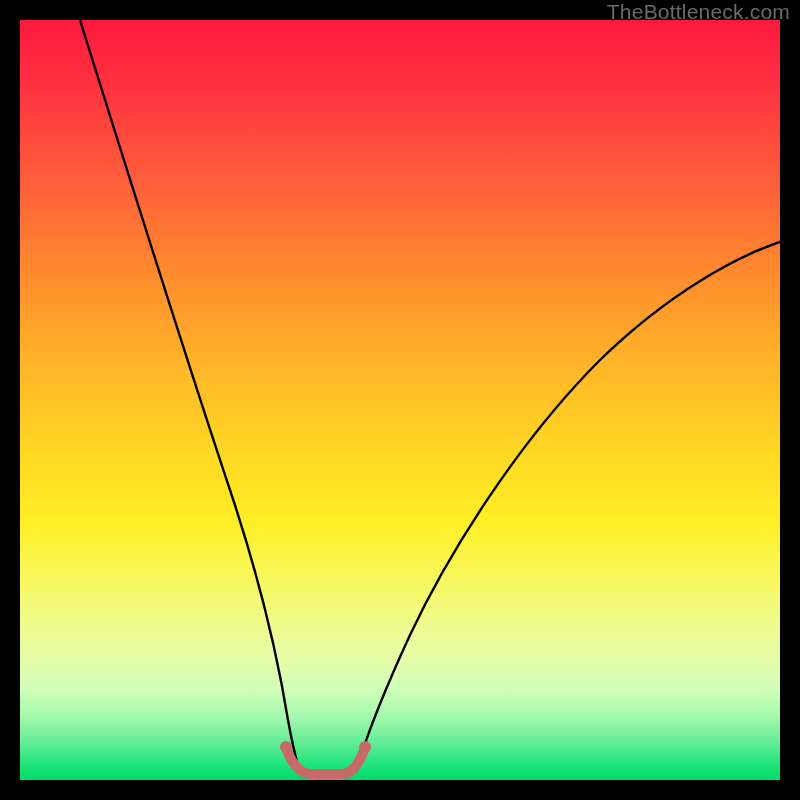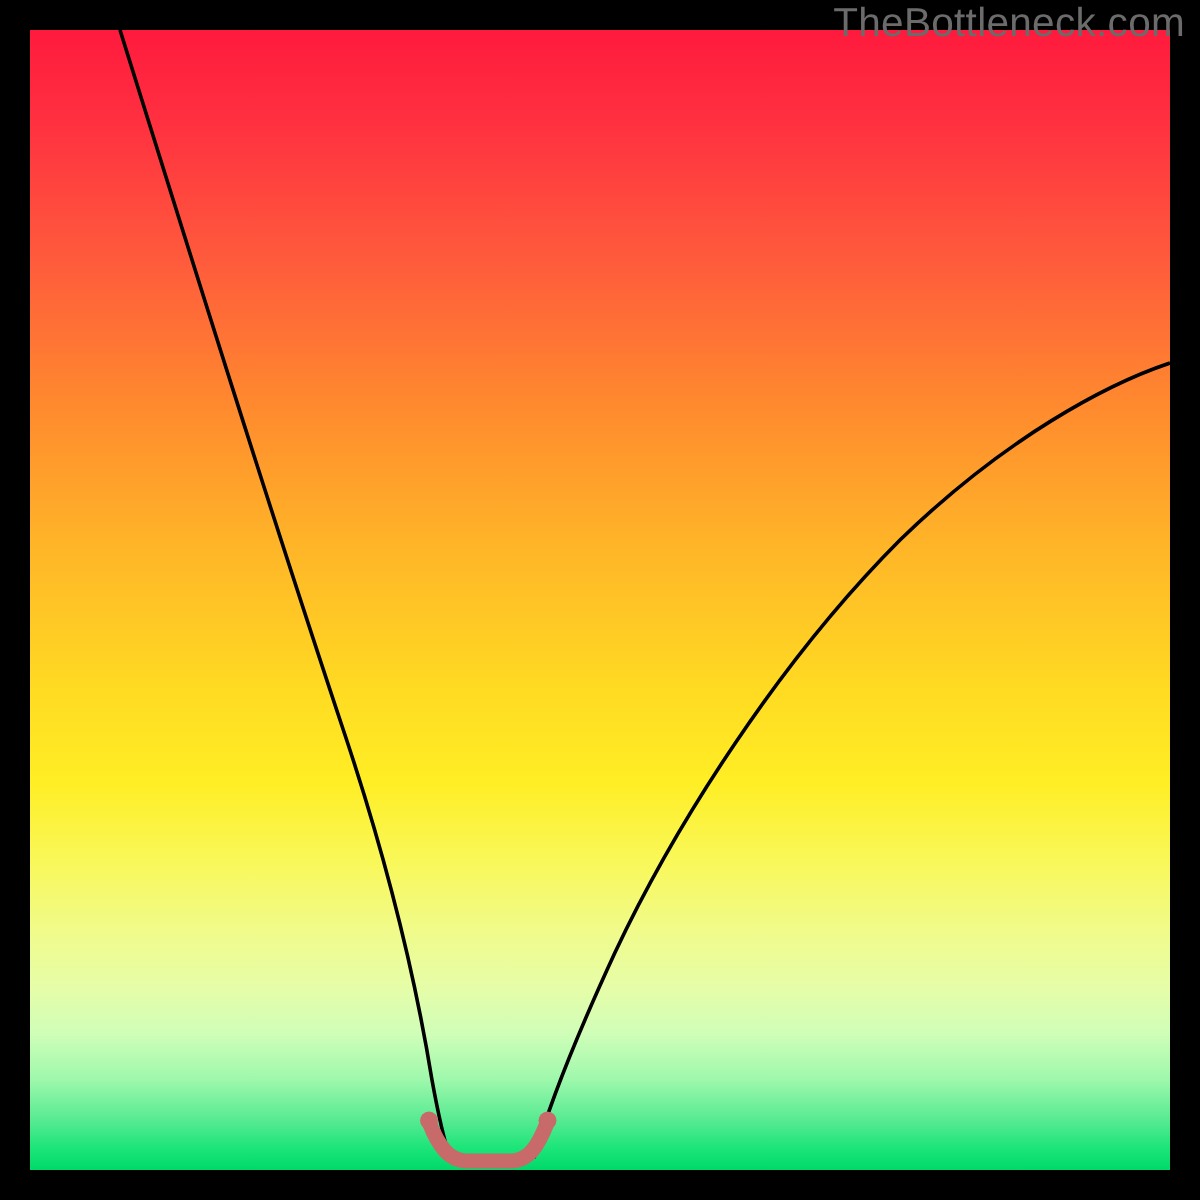--- a/index.html
+++ b/index.html
@@ -49,21 +49,21 @@
     position: absolute;
     inset: 0;
     width: 100%;
     height: 100%;
   }
   .watermark {
     position: absolute;
     top: 0;
     right: 10px;
     font-family: Arial, Helvetica, sans-serif;
-    font-size: 27px;
+    font-size: 21px;
     color: #6b6b6b;
     letter-spacing: 0.2px;
   }
 </style>
 </head>
 <body>
 
 <div class="frame">
   <div class="plot">
     <div class="grad"></div>

